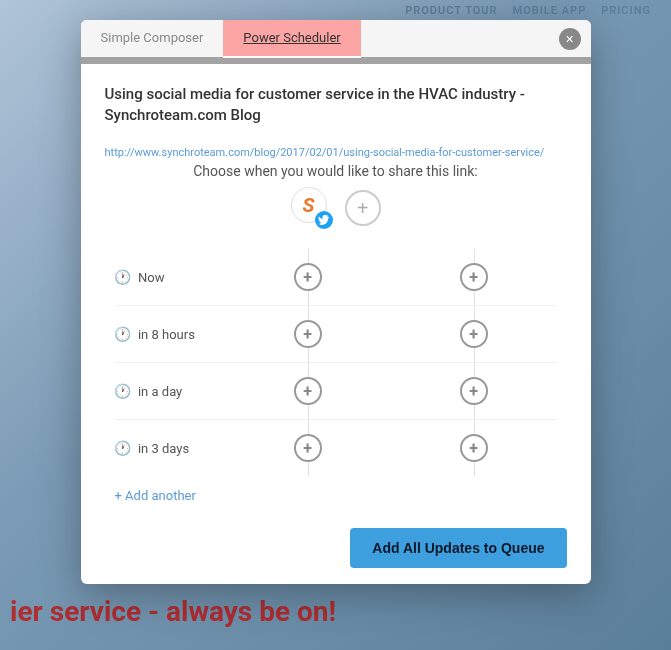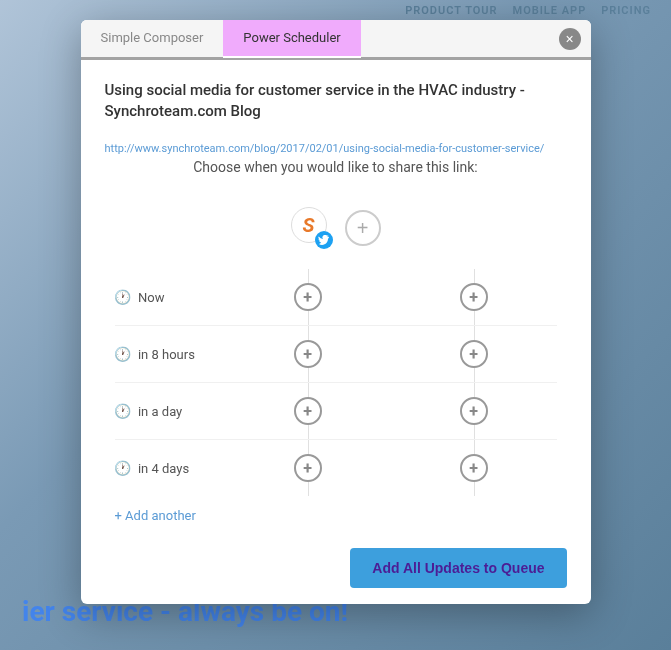--- a/index.html
+++ b/index.html
@@ -28,27 +28,26 @@
       font-size: 11px;
       letter-spacing: 1px;
       font-weight: 600;
       z-index: 1;
     }
 
     .bg-bottom-text {
       position: absolute;
       bottom: 20px;
       left: 10px;
-      color: #3b82f6;
+      color: #b91c1c;
       font-size: 28px;
       font-weight: bold;
       opacity: 0.85;
       z-index: 1;
       line-height: 1.3;
-      margin-left: 12px;
     }
 
     
     .modal-overlay {
       position: absolute;
       inset: 0;
       z-index: 10;
       display: flex;
       justify-content: center;
       align-items: flex-start;
@@ -60,38 +59,39 @@
       border-radius: 6px;
       width: 510px;
       box-shadow: 0 10px 40px rgba(0,0,0,0.3);
       position: relative;
       overflow: hidden;
     }
 
     
     .tabs {
       display: flex;
-      border-bottom: 3px solid #a3a3a3;
+      border-bottom: 7px solid #a3a3a3;
       background: #f5f5f5;
     }
 
     .tab {
       padding: 10px 20px;
       font-size: 13px;
       color: #888;
       cursor: pointer;
       border-bottom: 2px solid transparent;
       background: #f5f5f5;
     }
 
     .tab.active {
-      background: #f0abfc;
+      background: #fca5a5;
       color: #333;
       border-bottom: 2px solid white;
       margin-bottom: -1px;
+      text-decoration: underline;
     }
 
     
     .close-btn {
       position: absolute;
       top: 8px;
       right: 10px;
       width: 22px;
       height: 22px;
       border-radius: 50%;
@@ -124,21 +124,21 @@
       font-size: 11px;
       color: #5b9bd5;
       word-break: break-all;
       margin-bottom: 4px;
     }
 
     .choose-text {
       text-align: center;
       color: #555;
       font-size: 14px;
-      margin-bottom: 32px;
+      margin-bottom: 8px;
     }
 
     
     .accounts-row {
       display: flex;
       align-items: center;
       justify-content: center;
       gap: 12px;
       margin-bottom: 20px;
     }
@@ -280,21 +280,21 @@
     
     .modal-footer {
       display: flex;
       justify-content: flex-end;
       padding: 16px 24px;
       margin-top: 8px;
     }
 
     .submit-btn {
       background: #3d9fdd;
-      color: #4c1d95;
+      color: #0f172a;
       border: none;
       border-radius: 4px;
       padding: 12px 22px;
       font-size: 14px;
       font-weight: 600;
       cursor: pointer;
       white-space: nowrap;
     }
 
     
@@ -403,21 +403,21 @@
             <div class="col-btn-area">
               <div class="col-line"></div>
               <div class="plus-circle">+</div>
             </div>
           </div>
         </div>
 
         <div class="schedule-row">
           <div class="schedule-label">
             <span class="clock-icon">🕐</span>
-            <span>in 4 days</span>
+            <span>in 3 days</span>
           </div>
           <div class="schedule-buttons">
             <div class="col-btn-area">
               <div class="col-line"></div>
               <div class="plus-circle">+</div>
             </div>
             <div class="col-btn-area">
               <div class="col-line"></div>
               <div class="plus-circle">+</div>
             </div>

